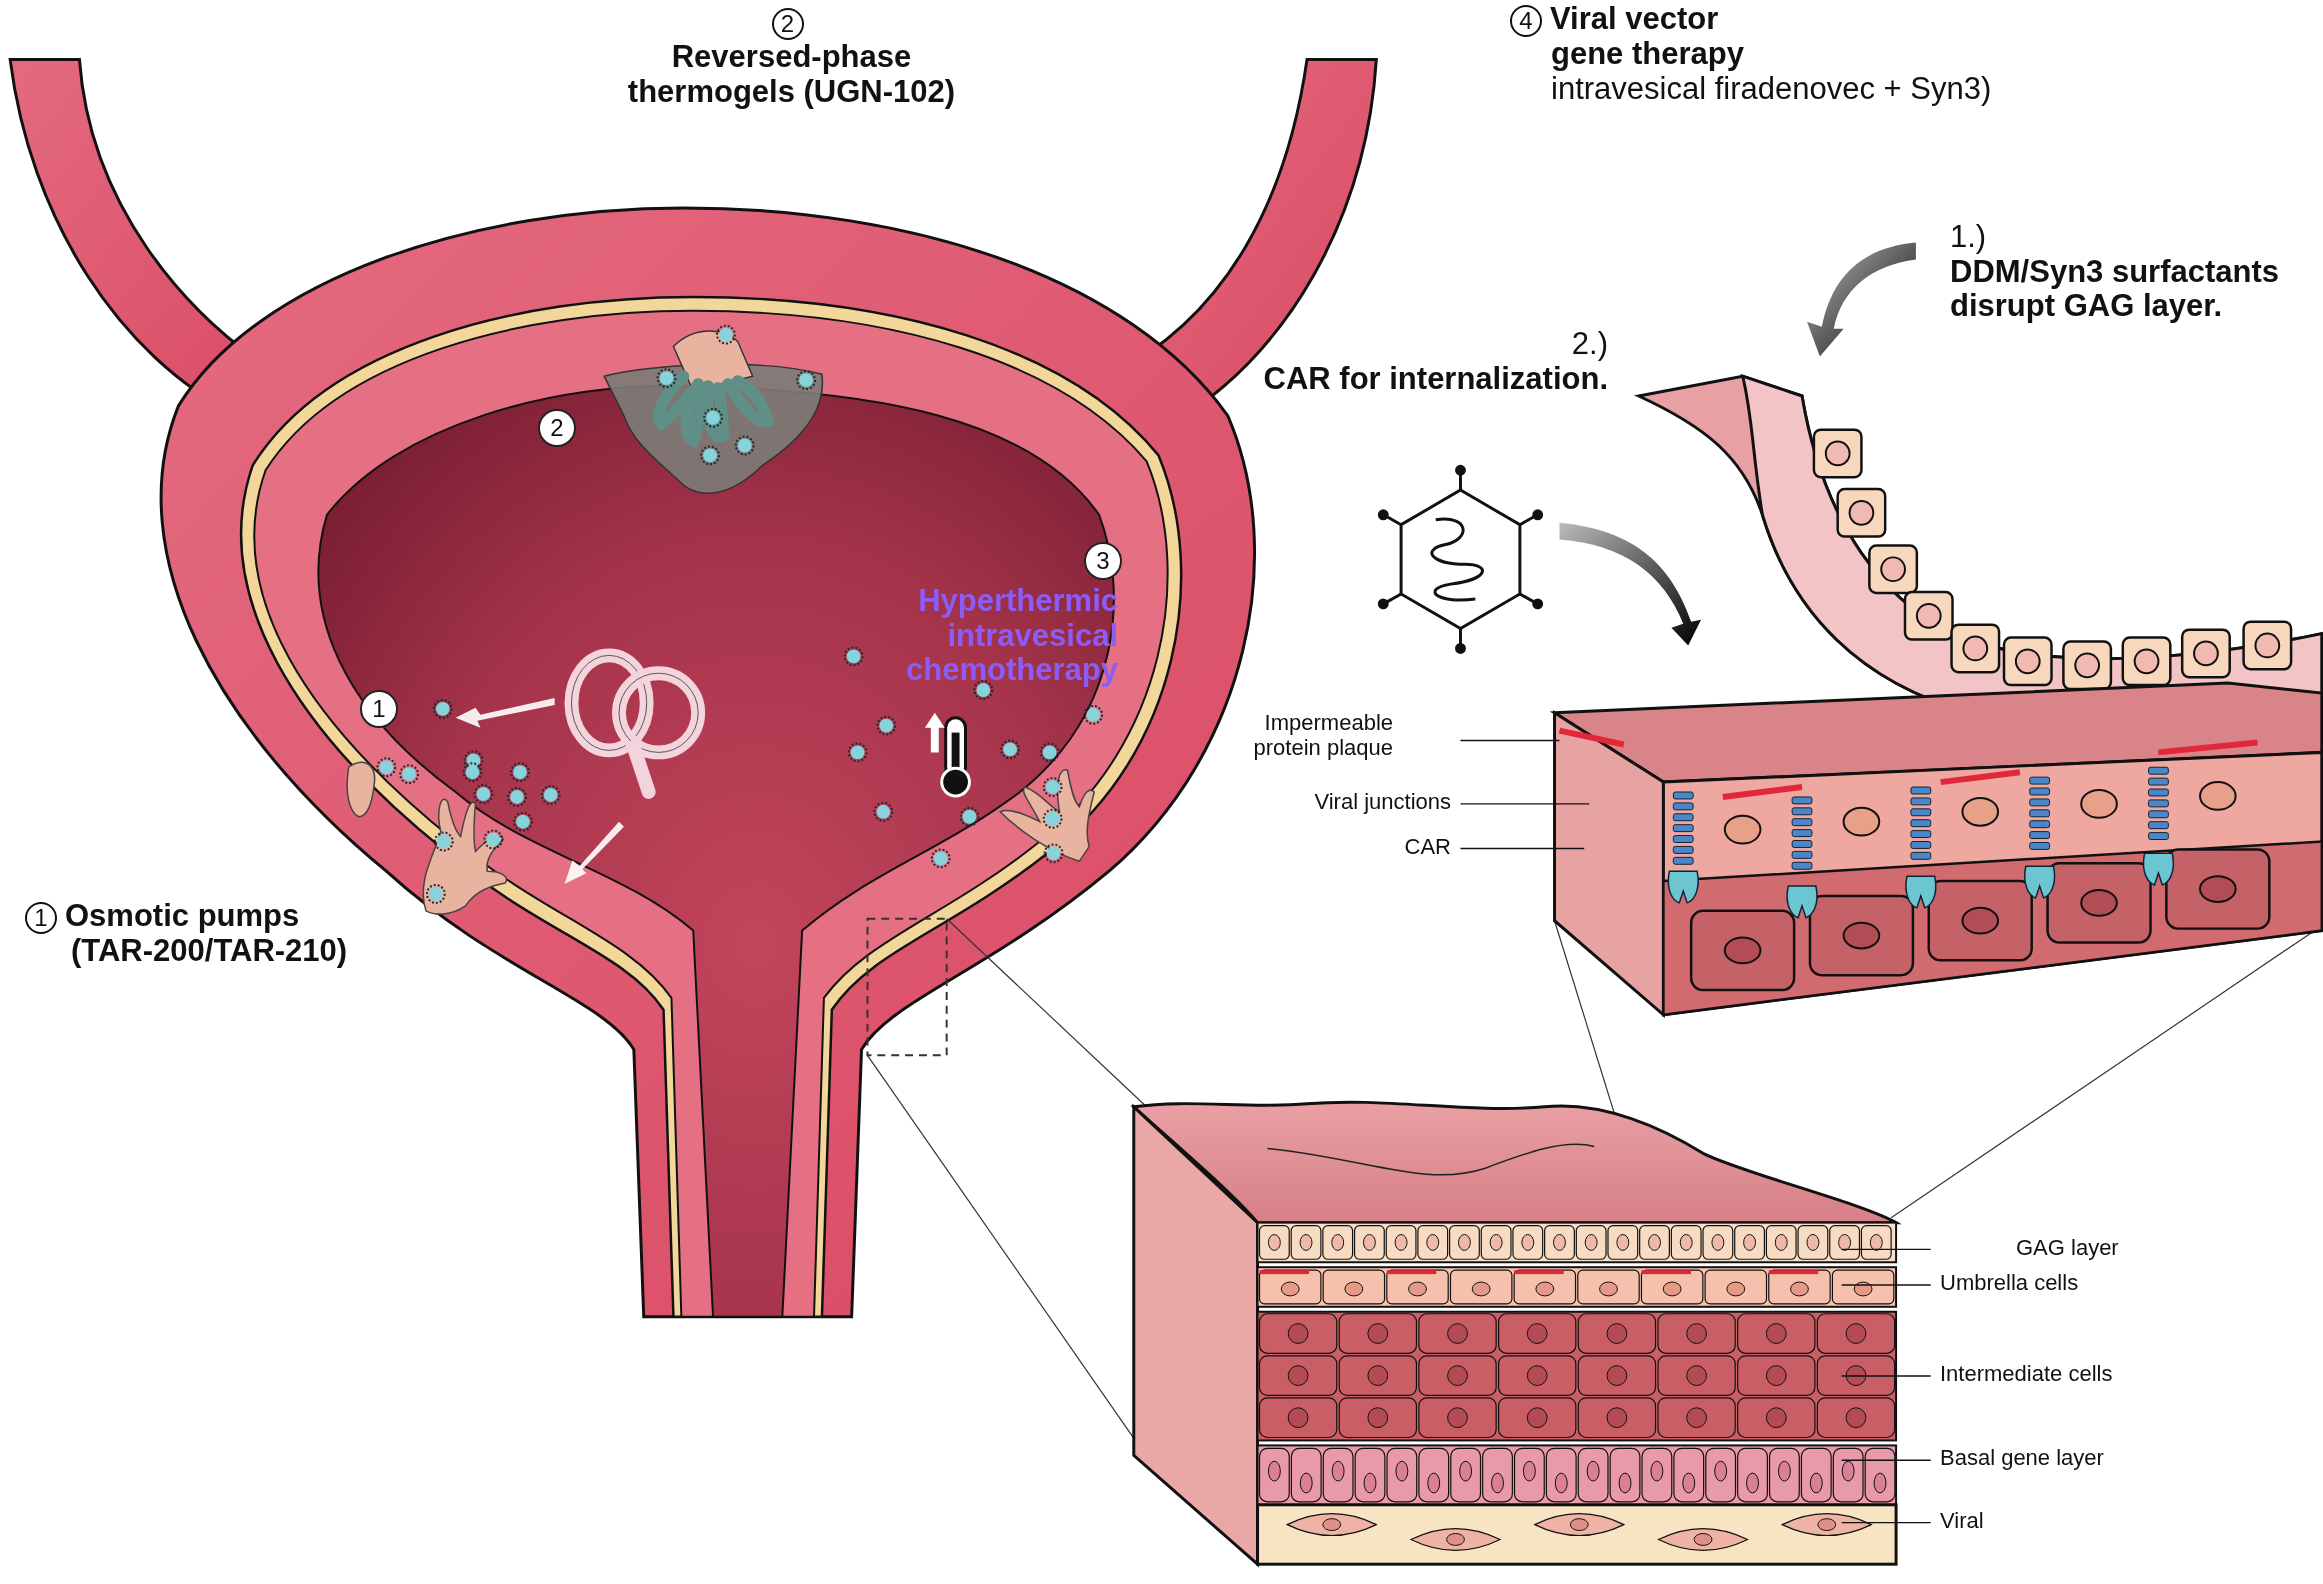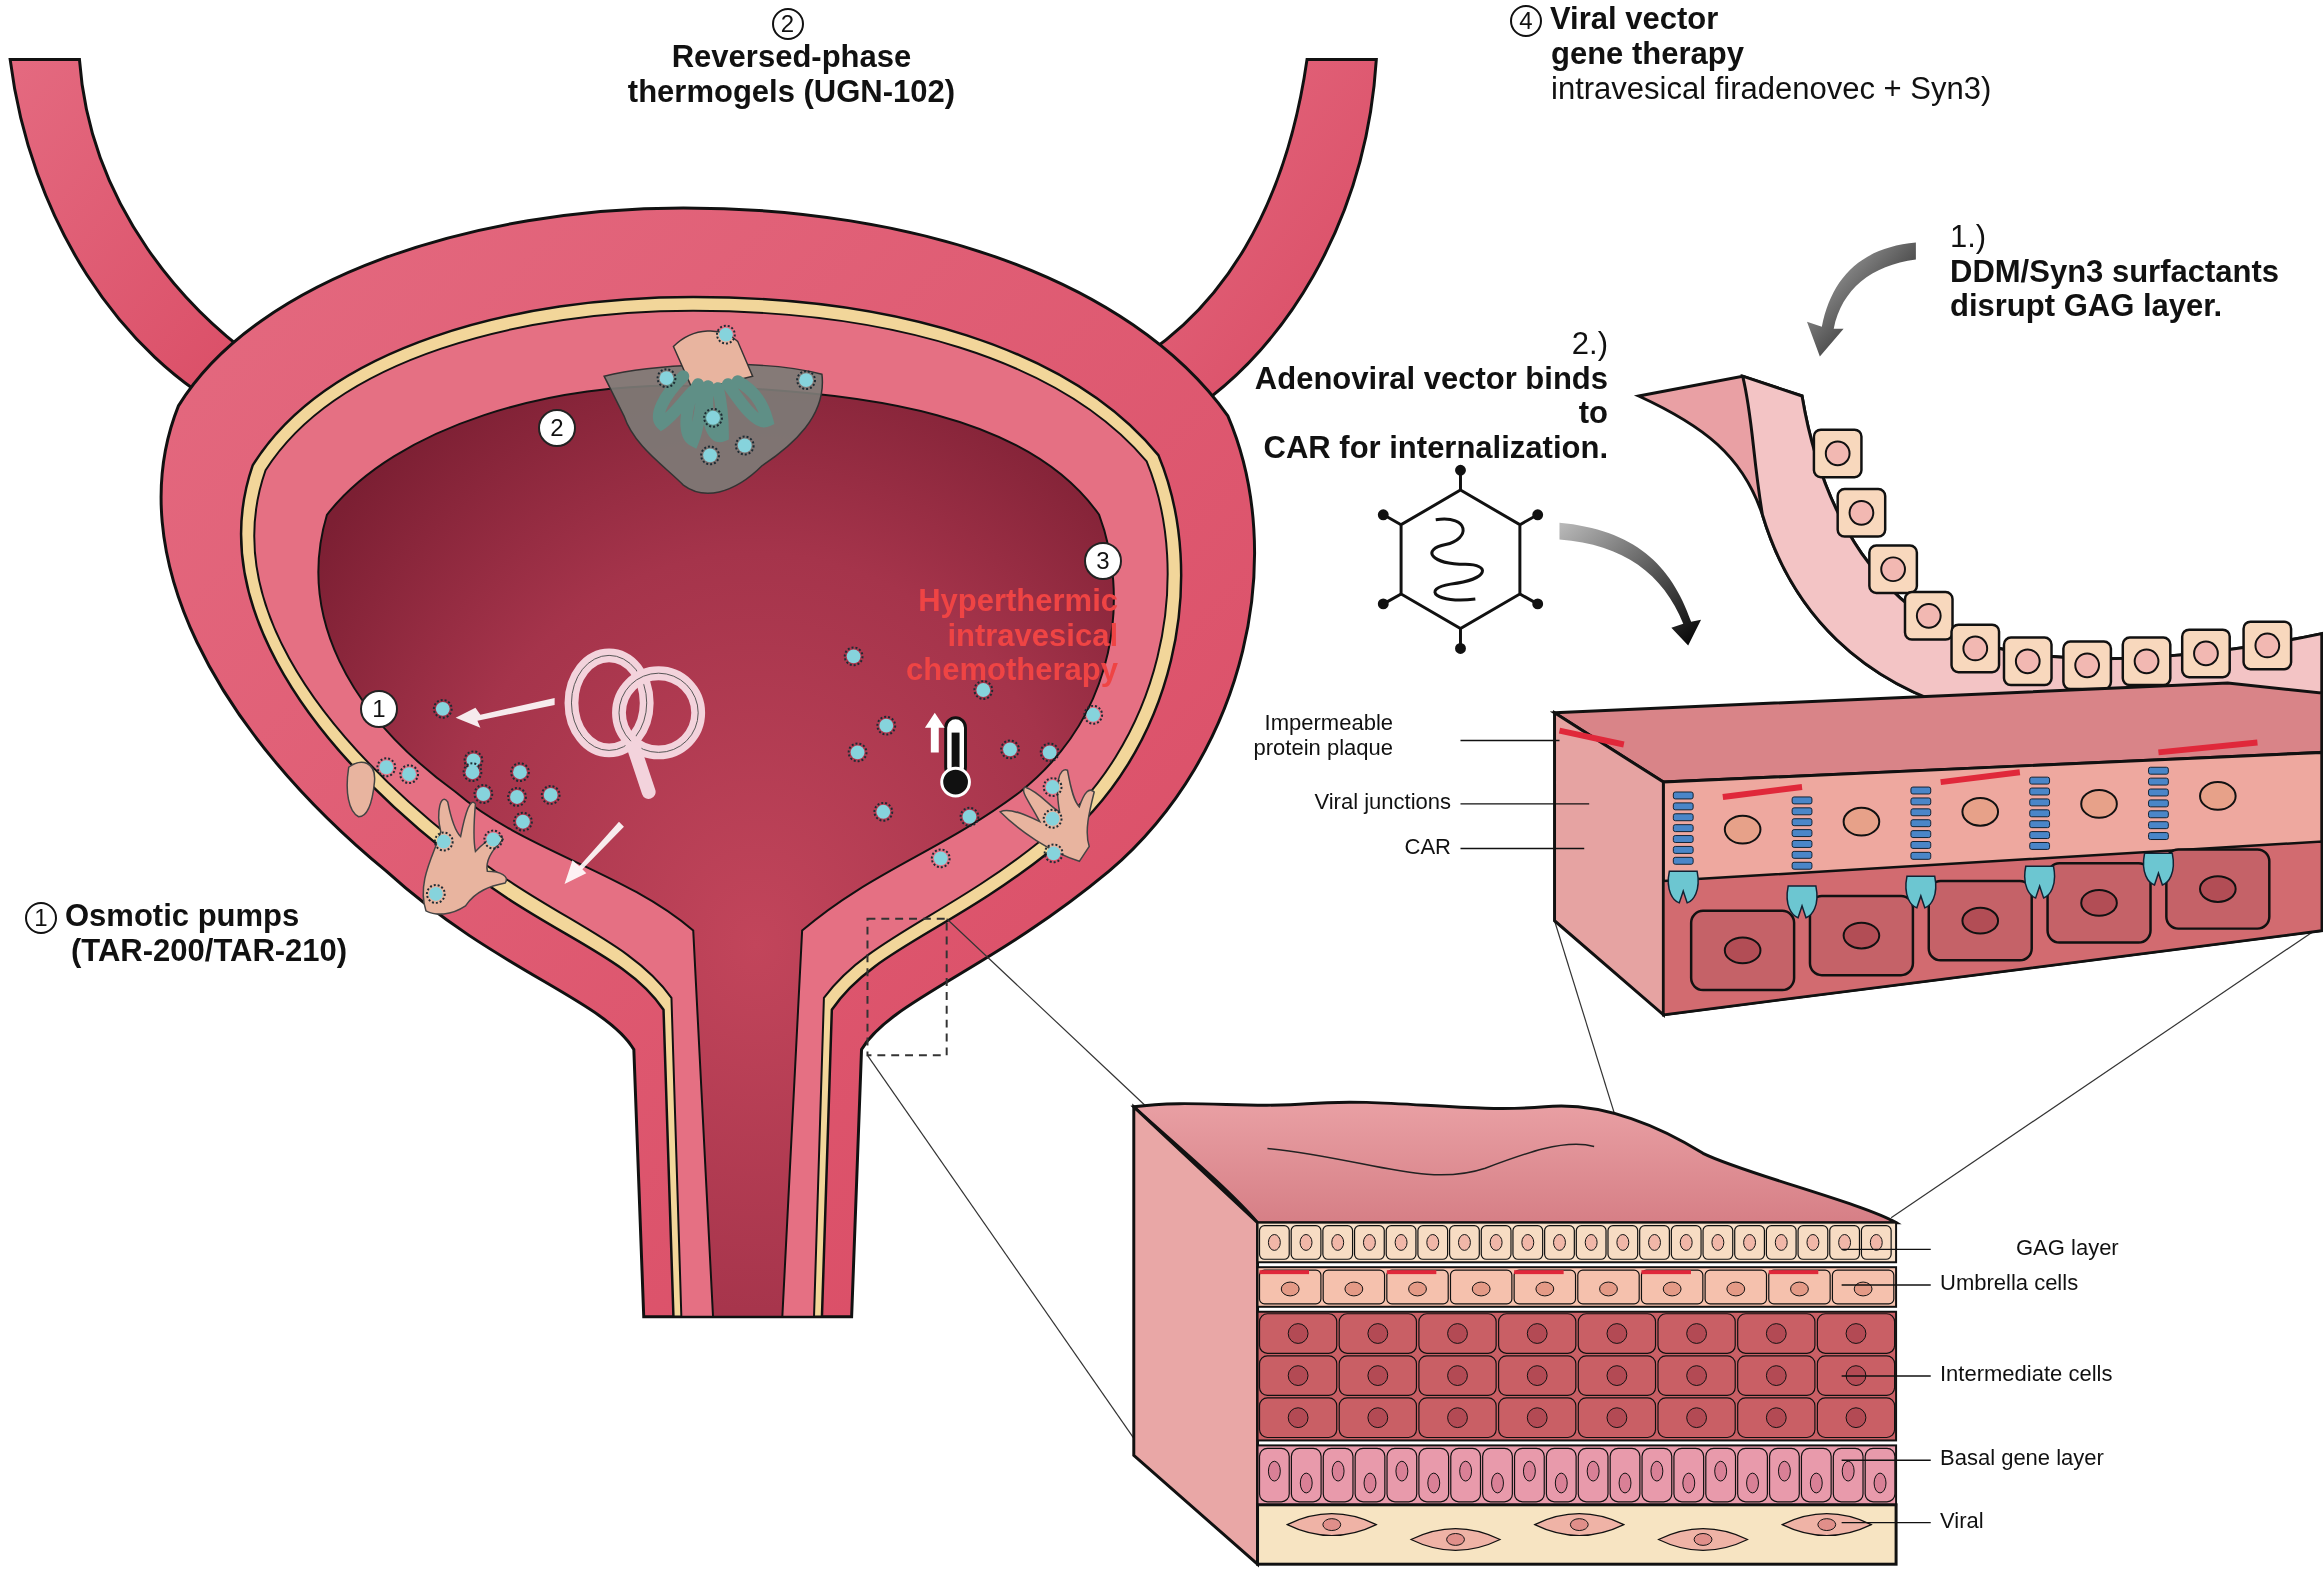--- a/index.html
+++ b/index.html
@@ -4,21 +4,21 @@
 <style>
   html, body { margin:0; padding:0; background:#ffffff; }
   body { width:2324px; height:1584px; position:relative; overflow:hidden; font-family:"Liberation Sans", sans-serif; }
   svg#art { position:absolute; left:0; top:0; }
   .lbl { position:absolute; color:#111; font-family:"Liberation Sans", sans-serif; line-height:1.12; }
   .bold { font-weight:bold; }
   .h-title { font-size:31px; }
   .small { font-size:22px; }
   .center { text-align:center; }
   .right { text-align:right; }
-  .white { color:#ef4444; }
+  .white { color:#8b5cf6; }
   .circnum { display:inline-block; width:28px; height:28px; border:2px solid #111; border-radius:50%; text-align:center; line-height:28px; font-size:24px; font-weight:normal; margin-right:8px; vertical-align:middle; }
   .badge { position:absolute; width:34px; height:34px; border-radius:50%; background:#fff; border:2px solid #222; text-align:center; line-height:34px; font-size:24px; color:#111; font-family:"Liberation Sans", sans-serif; }
 </style>
 </head>
 <body>
 
 <svg id="art" width="2324" height="1584" viewBox="0 0 2347 1600" xmlns="http://www.w3.org/2000/svg">
   <defs>
     <radialGradient id="lumenGrad" cx="0.55" cy="0.6" r="0.7">
       <stop offset="0" stop-color="#c2455b"></stop>
@@ -563,21 +563,20 @@
 </div>
 
 <div class="lbl h-title" style="left:1950px; top:220px; width:366px;">
   <div>1.)</div>
   <div class="bold">DDM/Syn3 surfactants</div>
   <div class="bold">disrupt GAG layer.</div>
 </div>
 
 <div class="lbl h-title right" style="left:1247px; top:327px; width:361px;">
   <div>2.)</div>
-  <div class="bold">Adenoviral vector binds to</div>
   <div class="bold">CAR for internalization.</div>
 </div>
 
 <div class="badge" style="left:360px; top:690px;">1</div>
 <div class="badge" style="left:538px; top:409px;">2</div>
 <div class="badge" style="left:1084px; top:542px;">3</div>
 
 <div class="lbl small right" style="left:1180px; top:711px; width:213px;">
   <div>Impermeable</div>
   <div>protein plaque</div>

